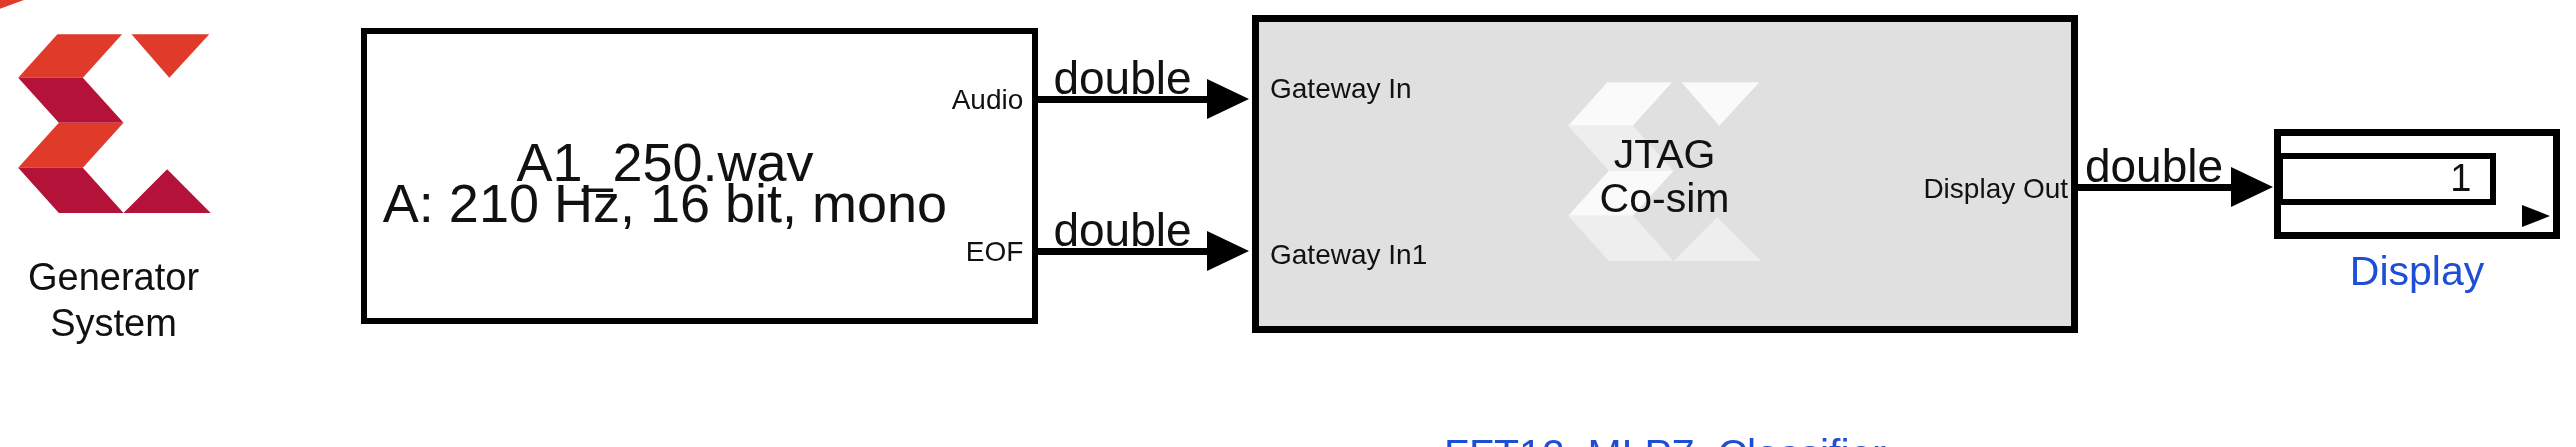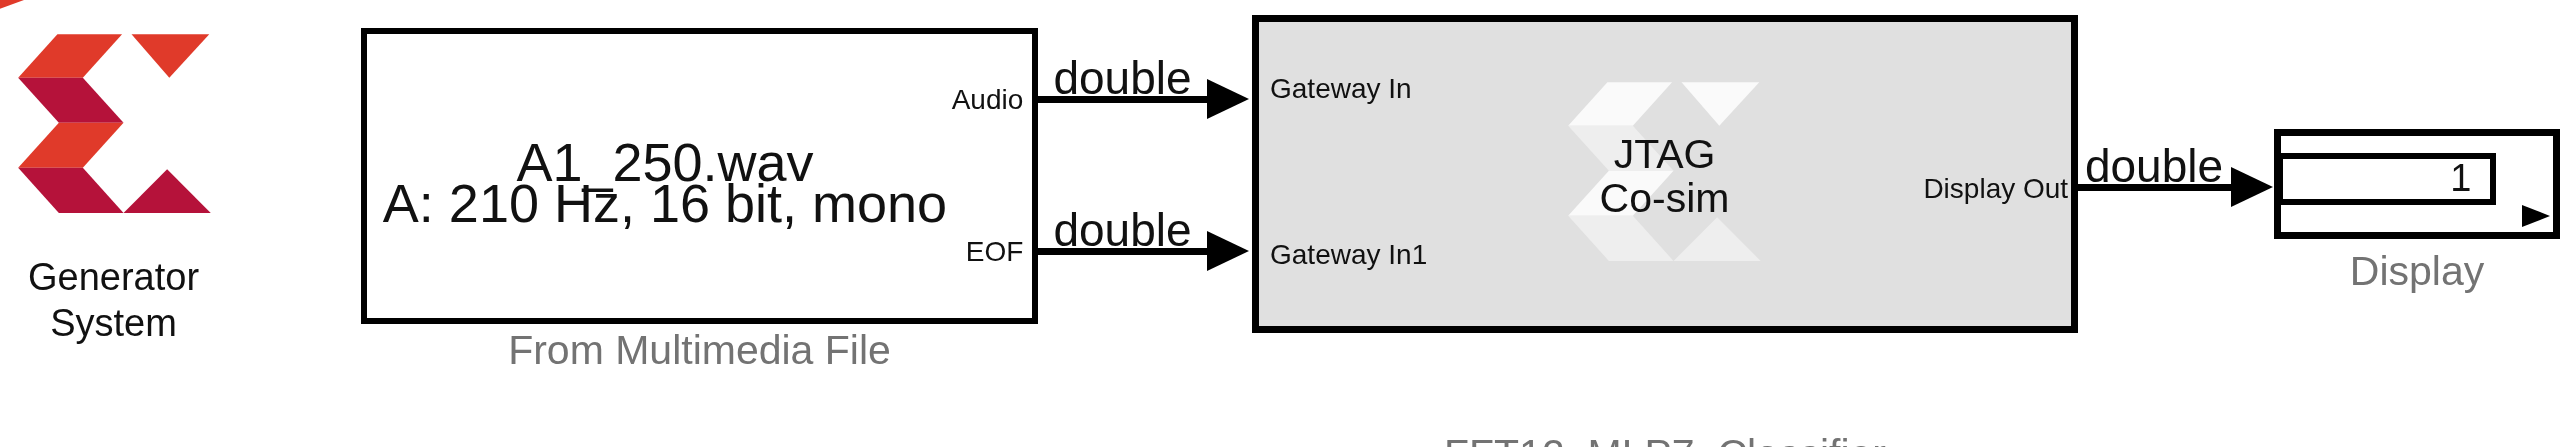--- a/index.html
+++ b/index.html
@@ -20,21 +20,21 @@
     box-sizing: border-box;
     border: 6.5px solid #000000;
     background: #ffffff;
   }
   .block-caption {
     position: absolute;
     text-align: center;
     font-size: 41px;
     line-height: 45px;
     white-space: pre;
-    color: #737373;
+    color: #1d4ed8;
   }
 
   
   #fmf-block { left: 361px; top: 28px; width: 677px; height: 296px; }
   #fmf-center {
     position: absolute; left: 0; width: 596px; top: 108px;
     text-align: center; font-size: 54px; line-height: 41px;
   }
   .port-label { position: absolute; font-size: 28px; line-height: 41px; white-space: nowrap; }
   #fmf-port-audio { right: 8.7px; top: 45px; }
@@ -112,21 +112,20 @@
   </div>
 
   <div class="sim-block" id="fmf-block">
     <div id="fmf-center">
       <div>A1_250.wav</div>
       <div>A: 210 Hz, 16 bit, mono</div>
     </div>
     <div class="port-label" id="fmf-port-audio">Audio</div>
     <div class="port-label" id="fmf-port-eof">EOF</div>
   </div>
-  <div class="block-caption" style="left:361px; top:328px; width:677px;">From Multimedia File</div>
 
   <div>
     <div class="wire-shaft" style="left:1038px; top:96px; width:169px;"></div>
     <div class="wire-head" style="left:1207px; top:79px;"></div>
     <div class="wire-label" style="left:1038px; top:61px; width:169px;">double</div>
   </div>
 
   <div>
     <div class="wire-shaft" style="left:1038px; top:248px; width:169px;"></div>
     <div class="wire-head" style="left:1207px; top:231px;"></div>

